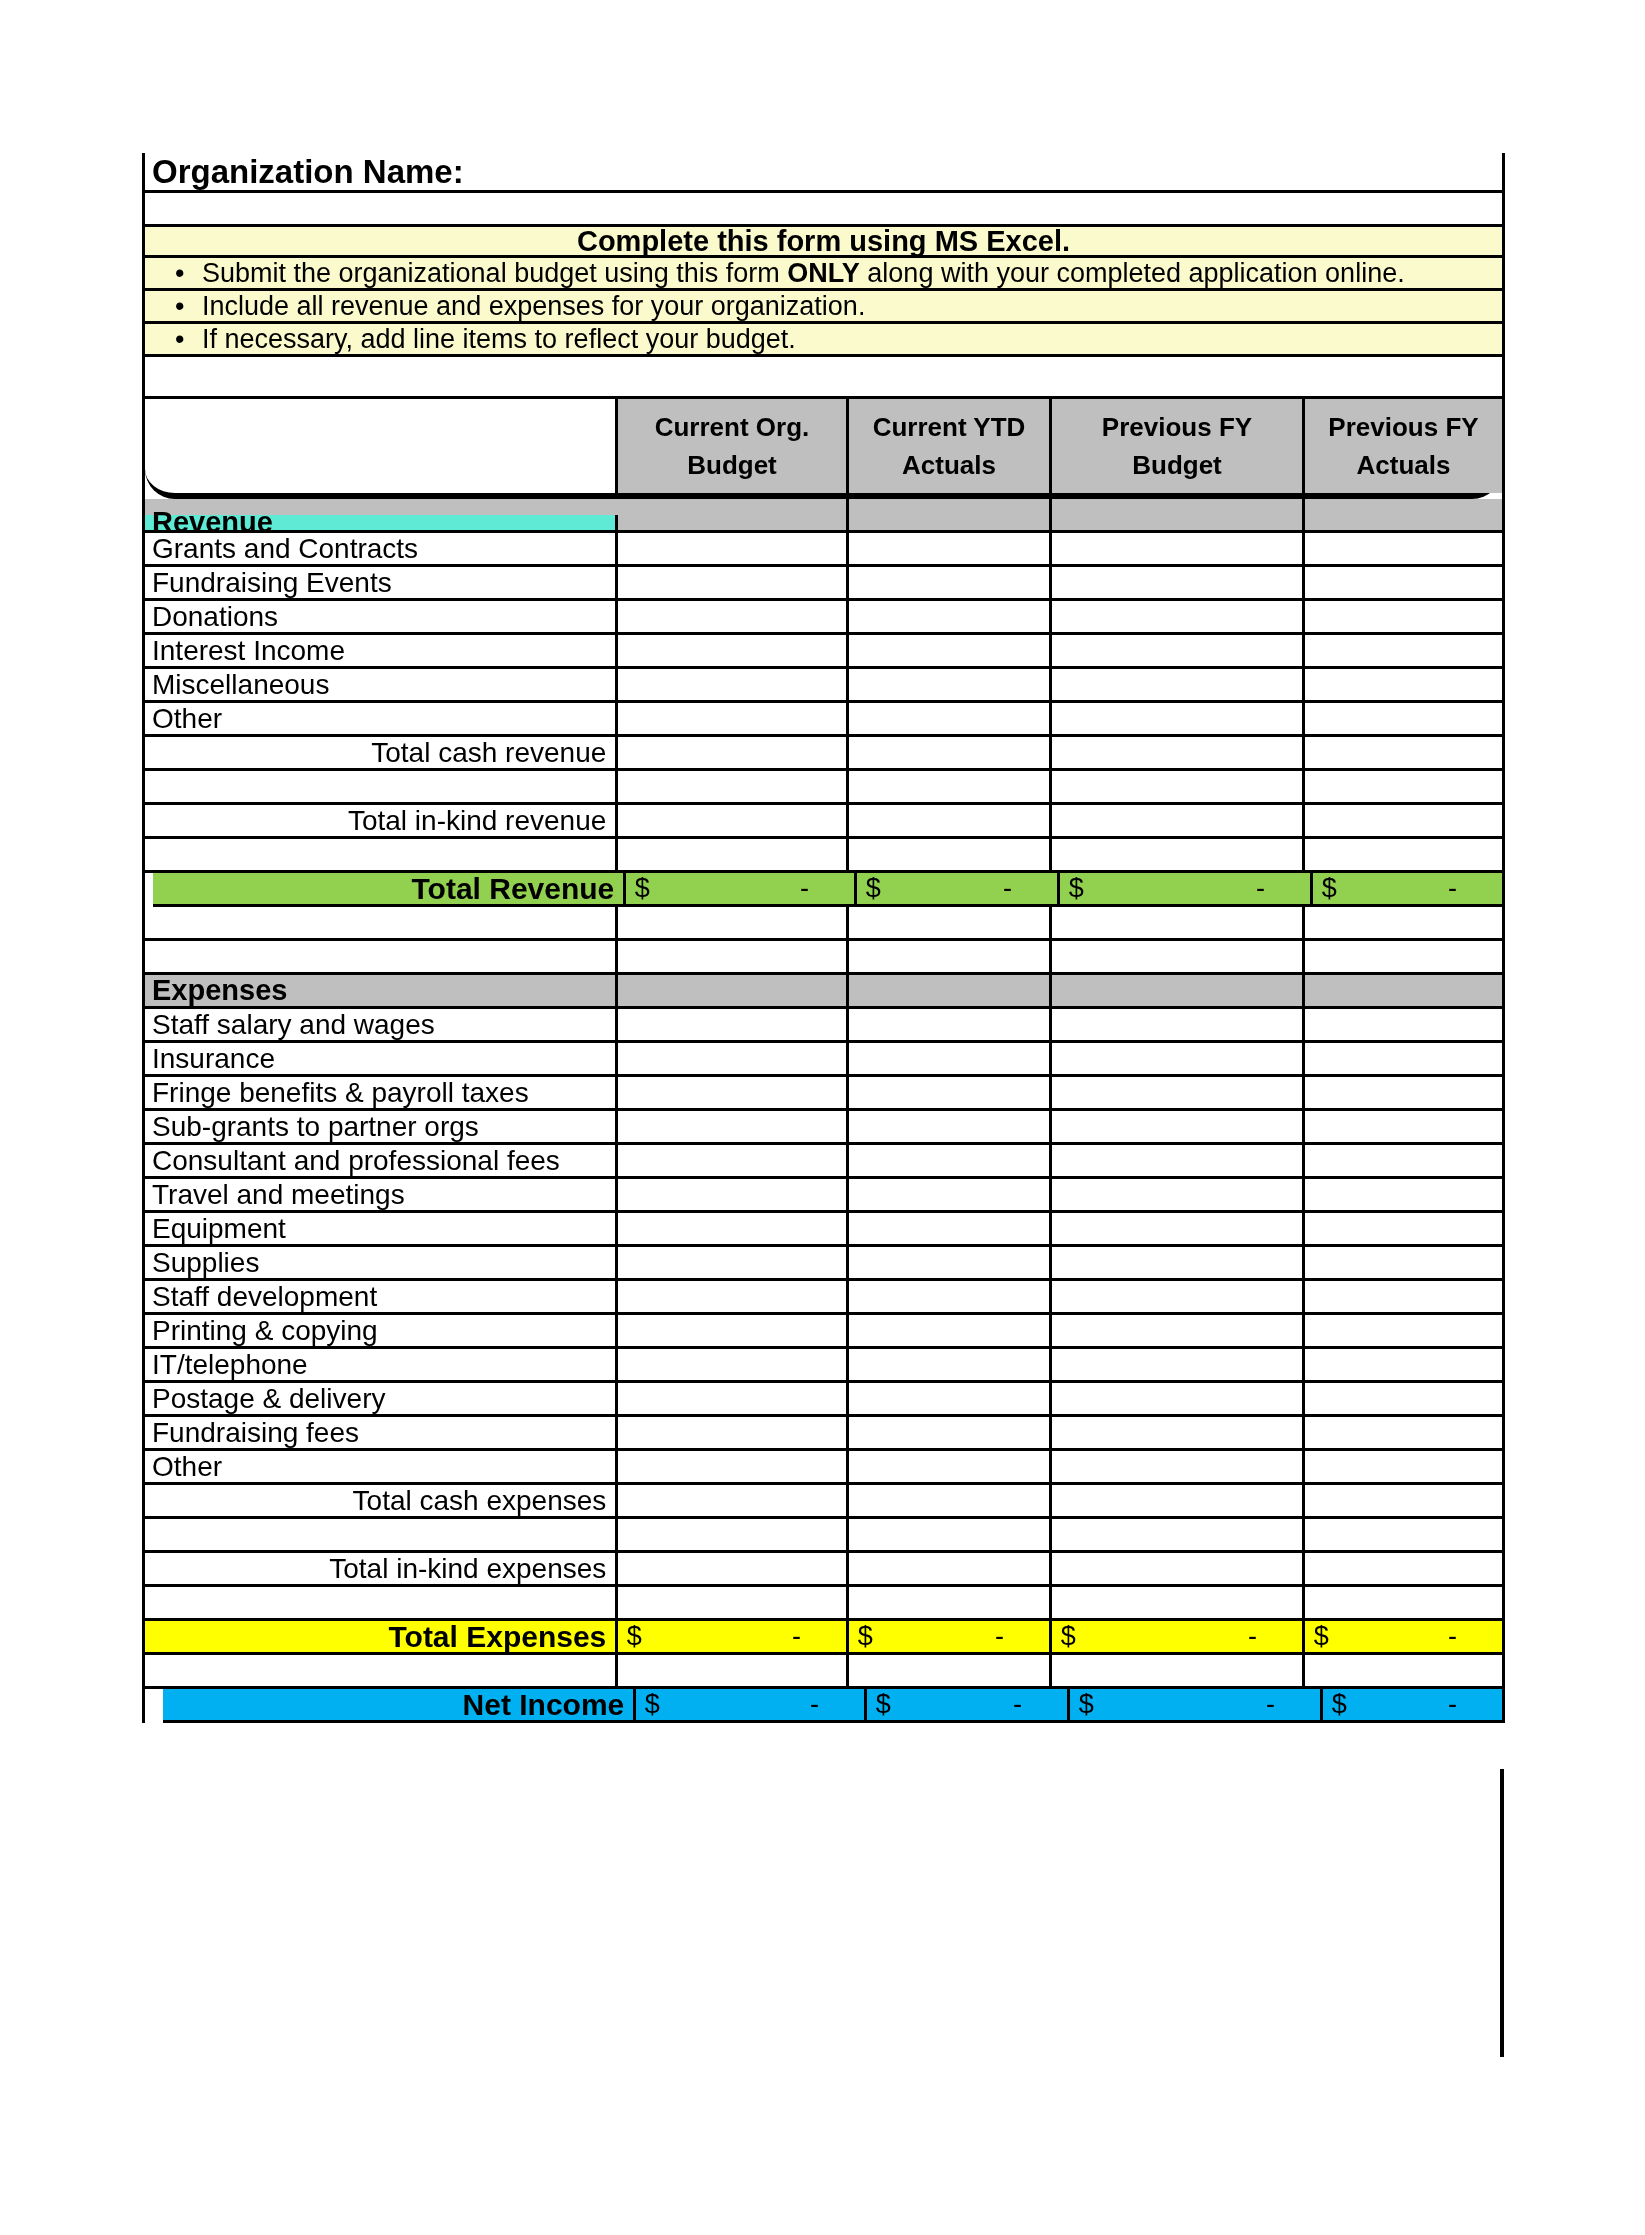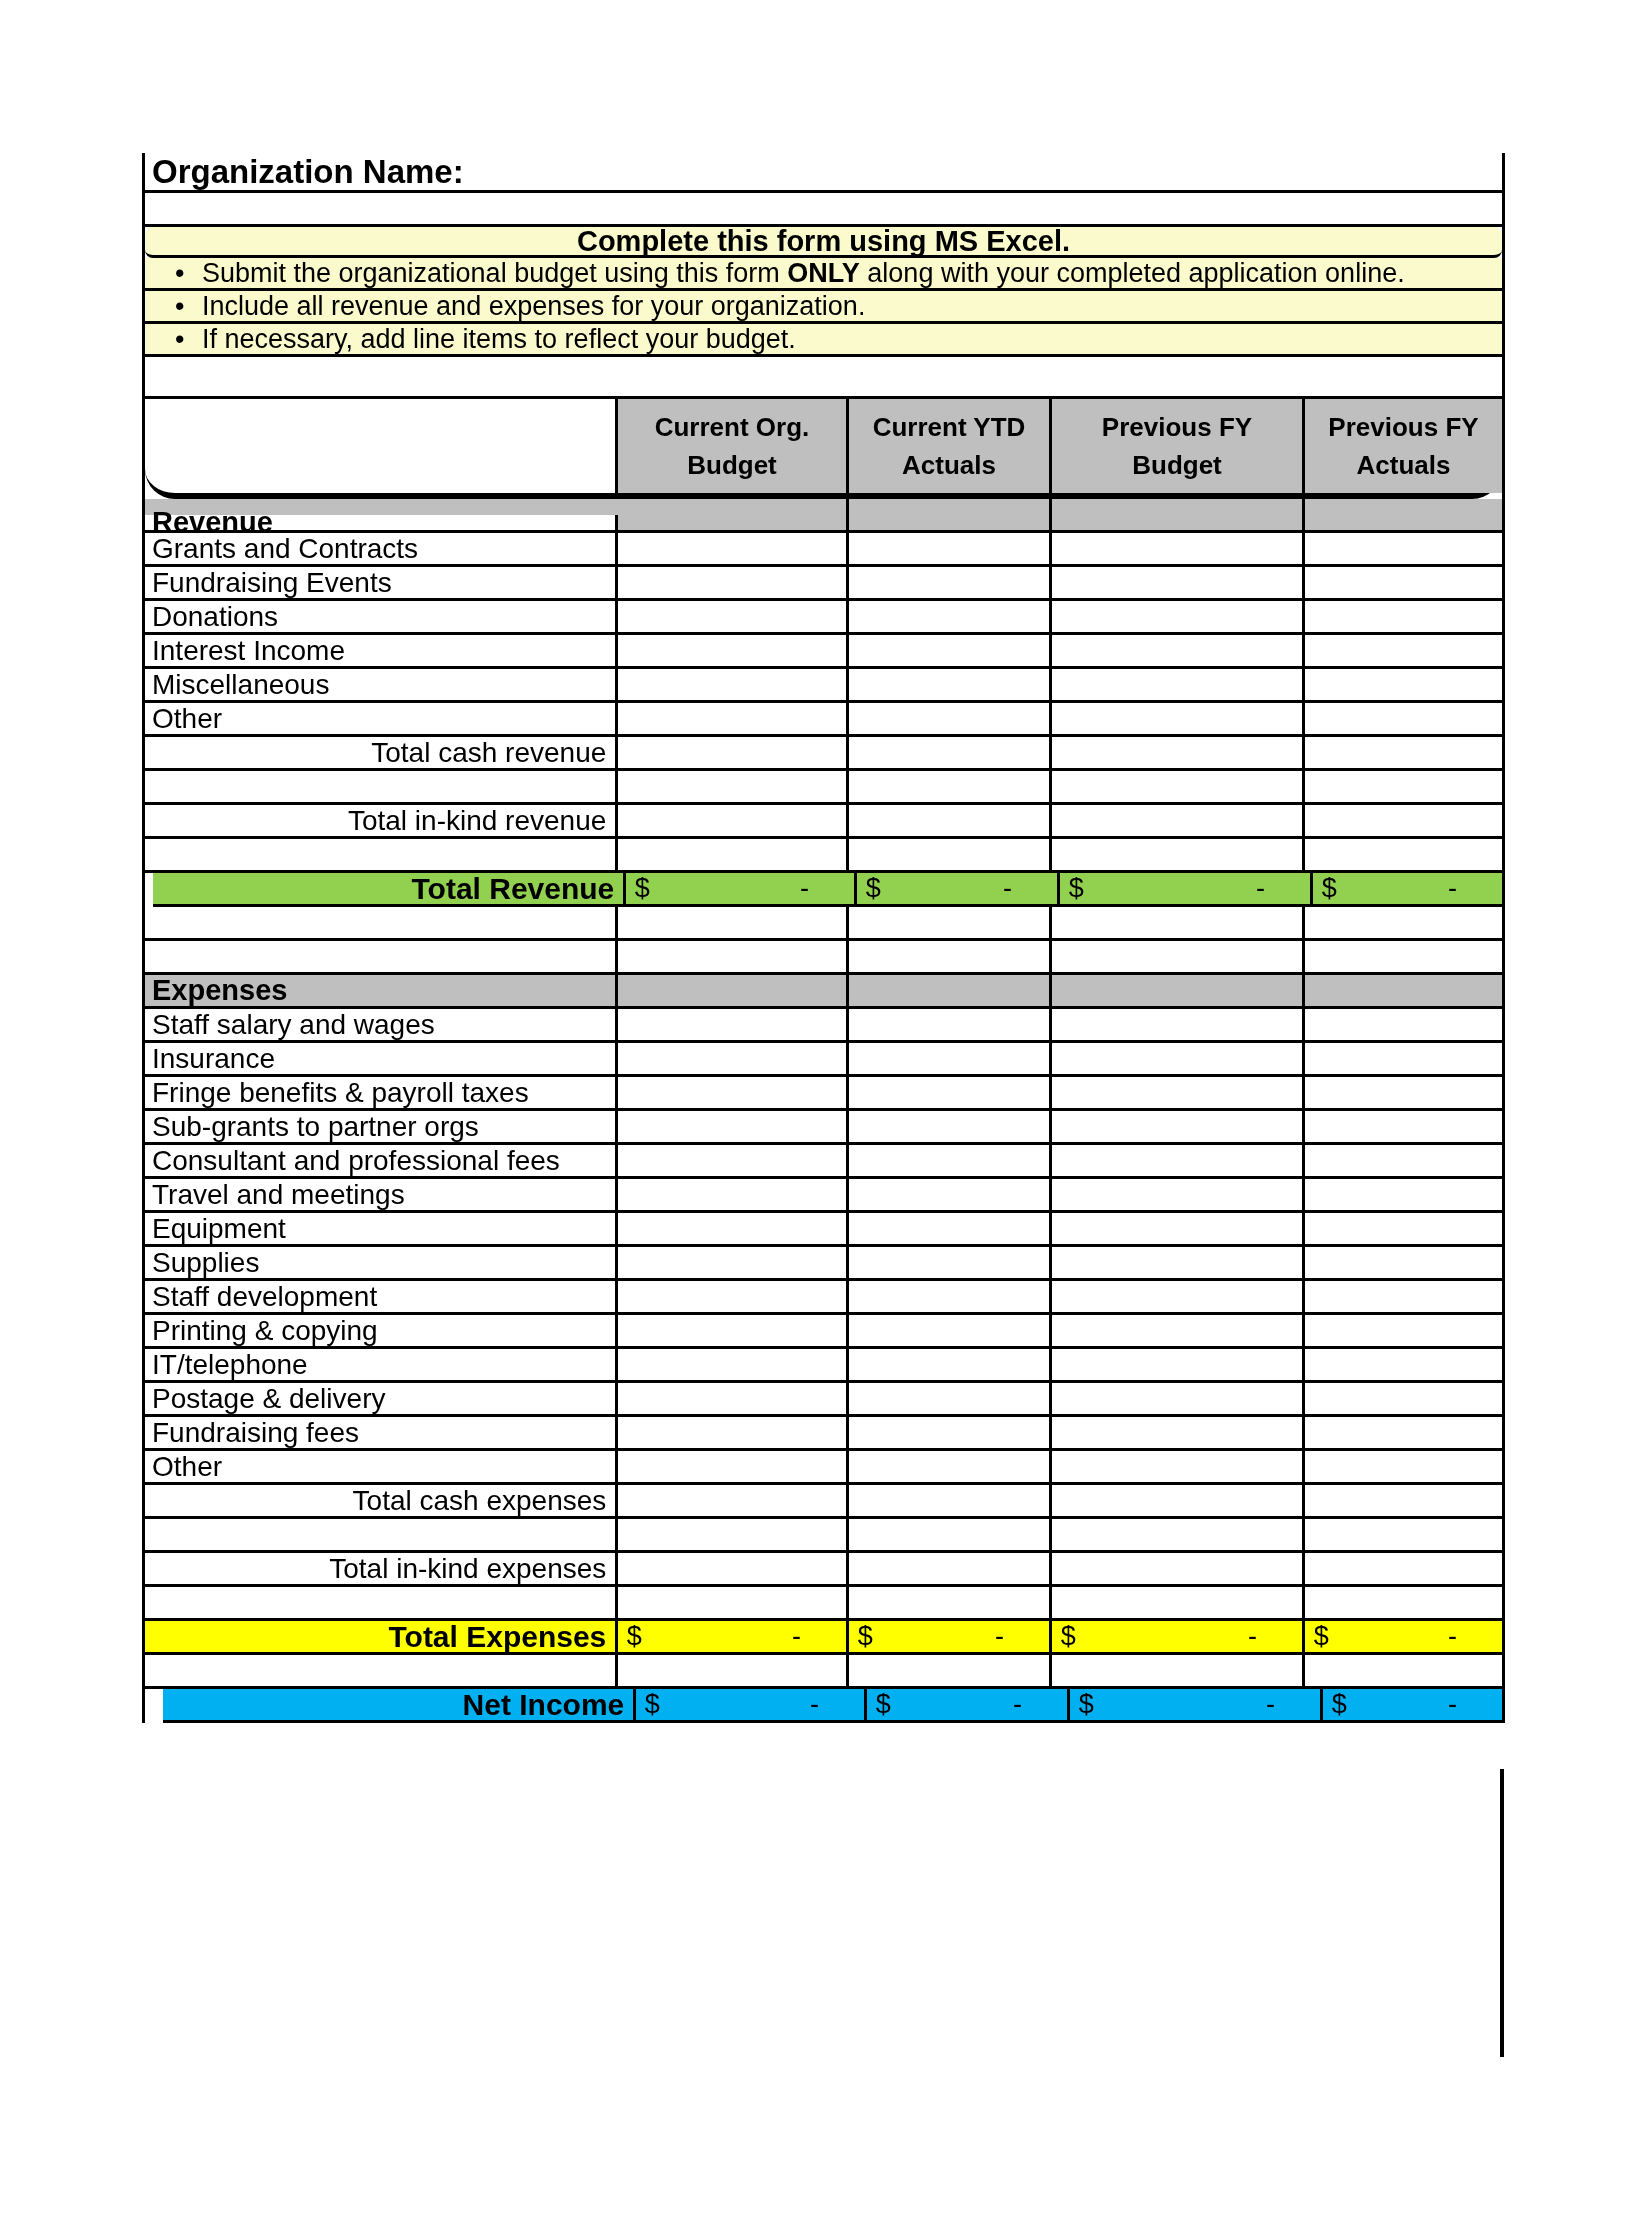--- a/index.html
+++ b/index.html
@@ -13,21 +13,21 @@
     border-left:3.5px solid #000;border-right:3.5px solid #000;
   }
   .row{
     box-sizing:border-box;border-bottom:3.5px solid #000;
     display:flex;align-items:center;background:#fff;
   }
   
   .r-org{height:40px;font-weight:bold;font-size:33px;padding-left:7px;}
   .r-empty1{height:34px;}
   .r-fiscal{height:39px;border-bottom-width:7px;font-weight:bold;font-size:33px;padding-left:7px;}
-  .r-instr{height:31px;justify-content:center;font-weight:bold;font-size:29px;border-radius:8px;}
+  .r-instr{height:31px;justify-content:center;font-weight:bold;font-size:29px;}
   .r-bullet{height:33px;font-size:27px;padding-left:30px;white-space:pre;}
   .r-bullet .bullet-char{margin-right:17.5px;}
   .r-bullet b{font-weight:bold;}
   .r-empty2{height:42px;}
   
   .r-head{height:100px;border-bottom-width:6.1px;align-items:stretch;padding:0;border-radius:30px;}
   .h-cell{
     display:flex;align-items:center;justify-content:center;text-align:center;
     font-weight:bold;font-size:26px;line-height:38px;white-space:pre-line;
   }
@@ -82,21 +82,21 @@
     <div class="cell c2 h-cell gray" style="background: rgb(191, 191, 191);">Current YTD
 Actuals</div>
     <div class="cell c3 h-cell gray" style="background: rgb(191, 191, 191);">Previous FY
 Budget</div>
     <div class="cell c4 h-cell gray" style="background: rgb(191, 191, 191);">Previous FY
 Actuals</div>
   </div>
 
   <div id="budget-rows">
       <div class="row t-row t-section" style="background: rgb(191, 191, 191);">
-        <div class="cell c-label" style="background: #ffffff; margin-top: 16px;">Revenue</div>
+        <div class="cell c-label" style="background: #5eead4; margin-top: 16px;">Revenue</div>
         <div class="cell c1" style="background: rgb(191, 191, 191);"></div>
         <div class="cell c2" style="background: rgb(191, 191, 191);"></div>
         <div class="cell c3" style="background: rgb(191, 191, 191);"></div>
         <div class="cell c4" style="background: rgb(191, 191, 191);"></div>
       </div>
       <div class="row t-row t-item">
         <div class="cell c-label">Grants and Contracts</div>
         <div class="cell c1"></div>
         <div class="cell c2"></div>
         <div class="cell c3"></div>

